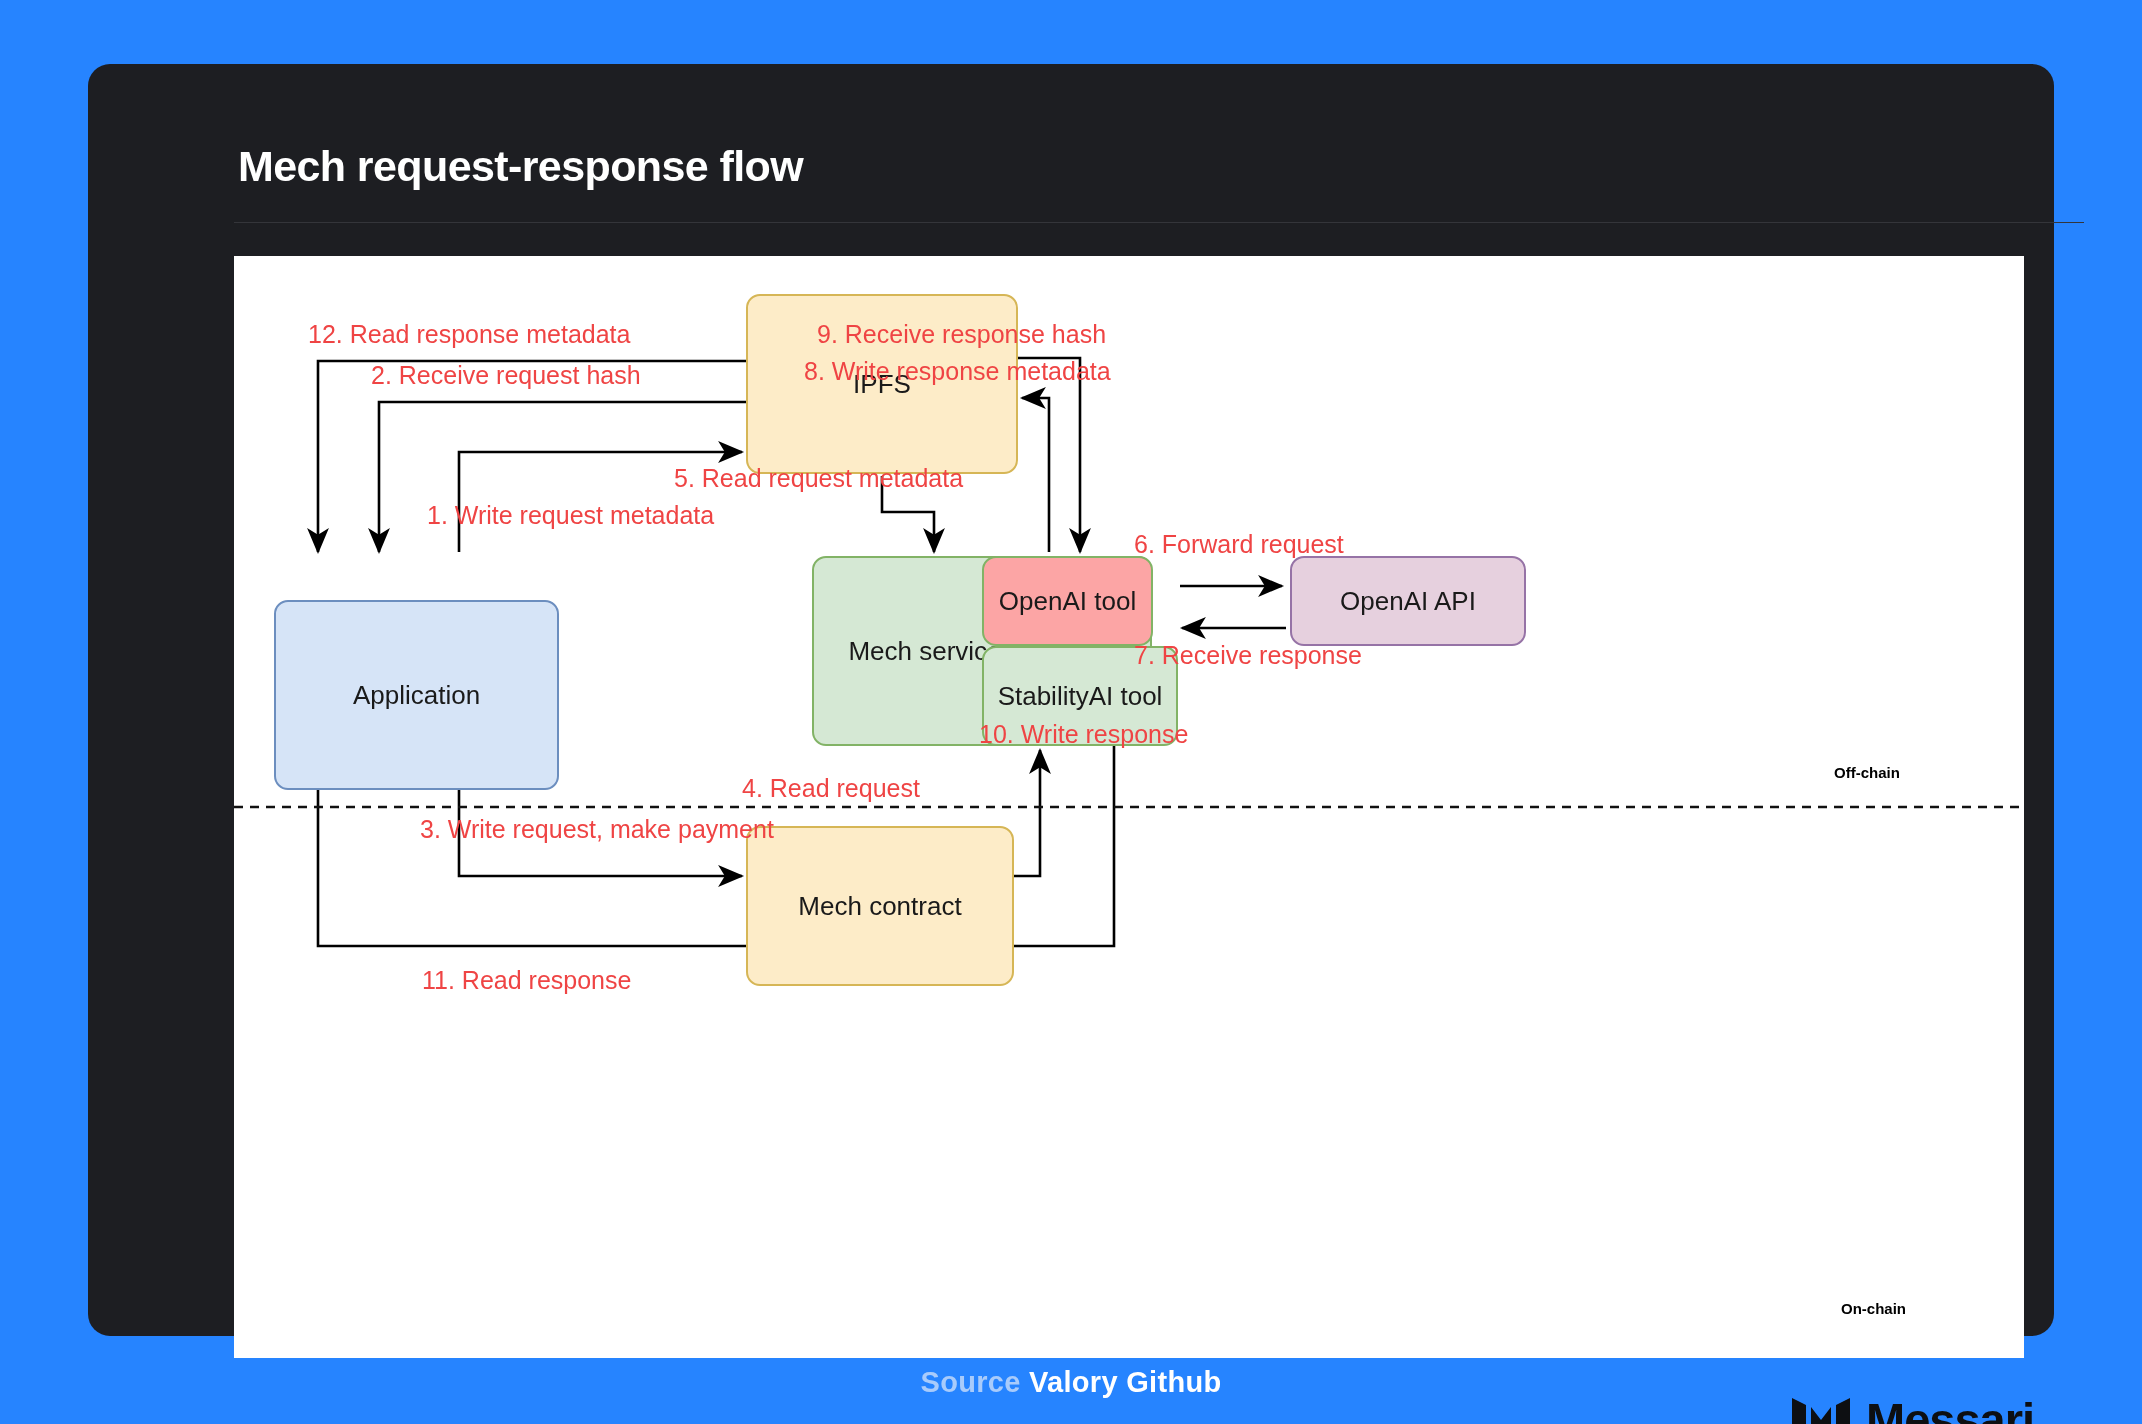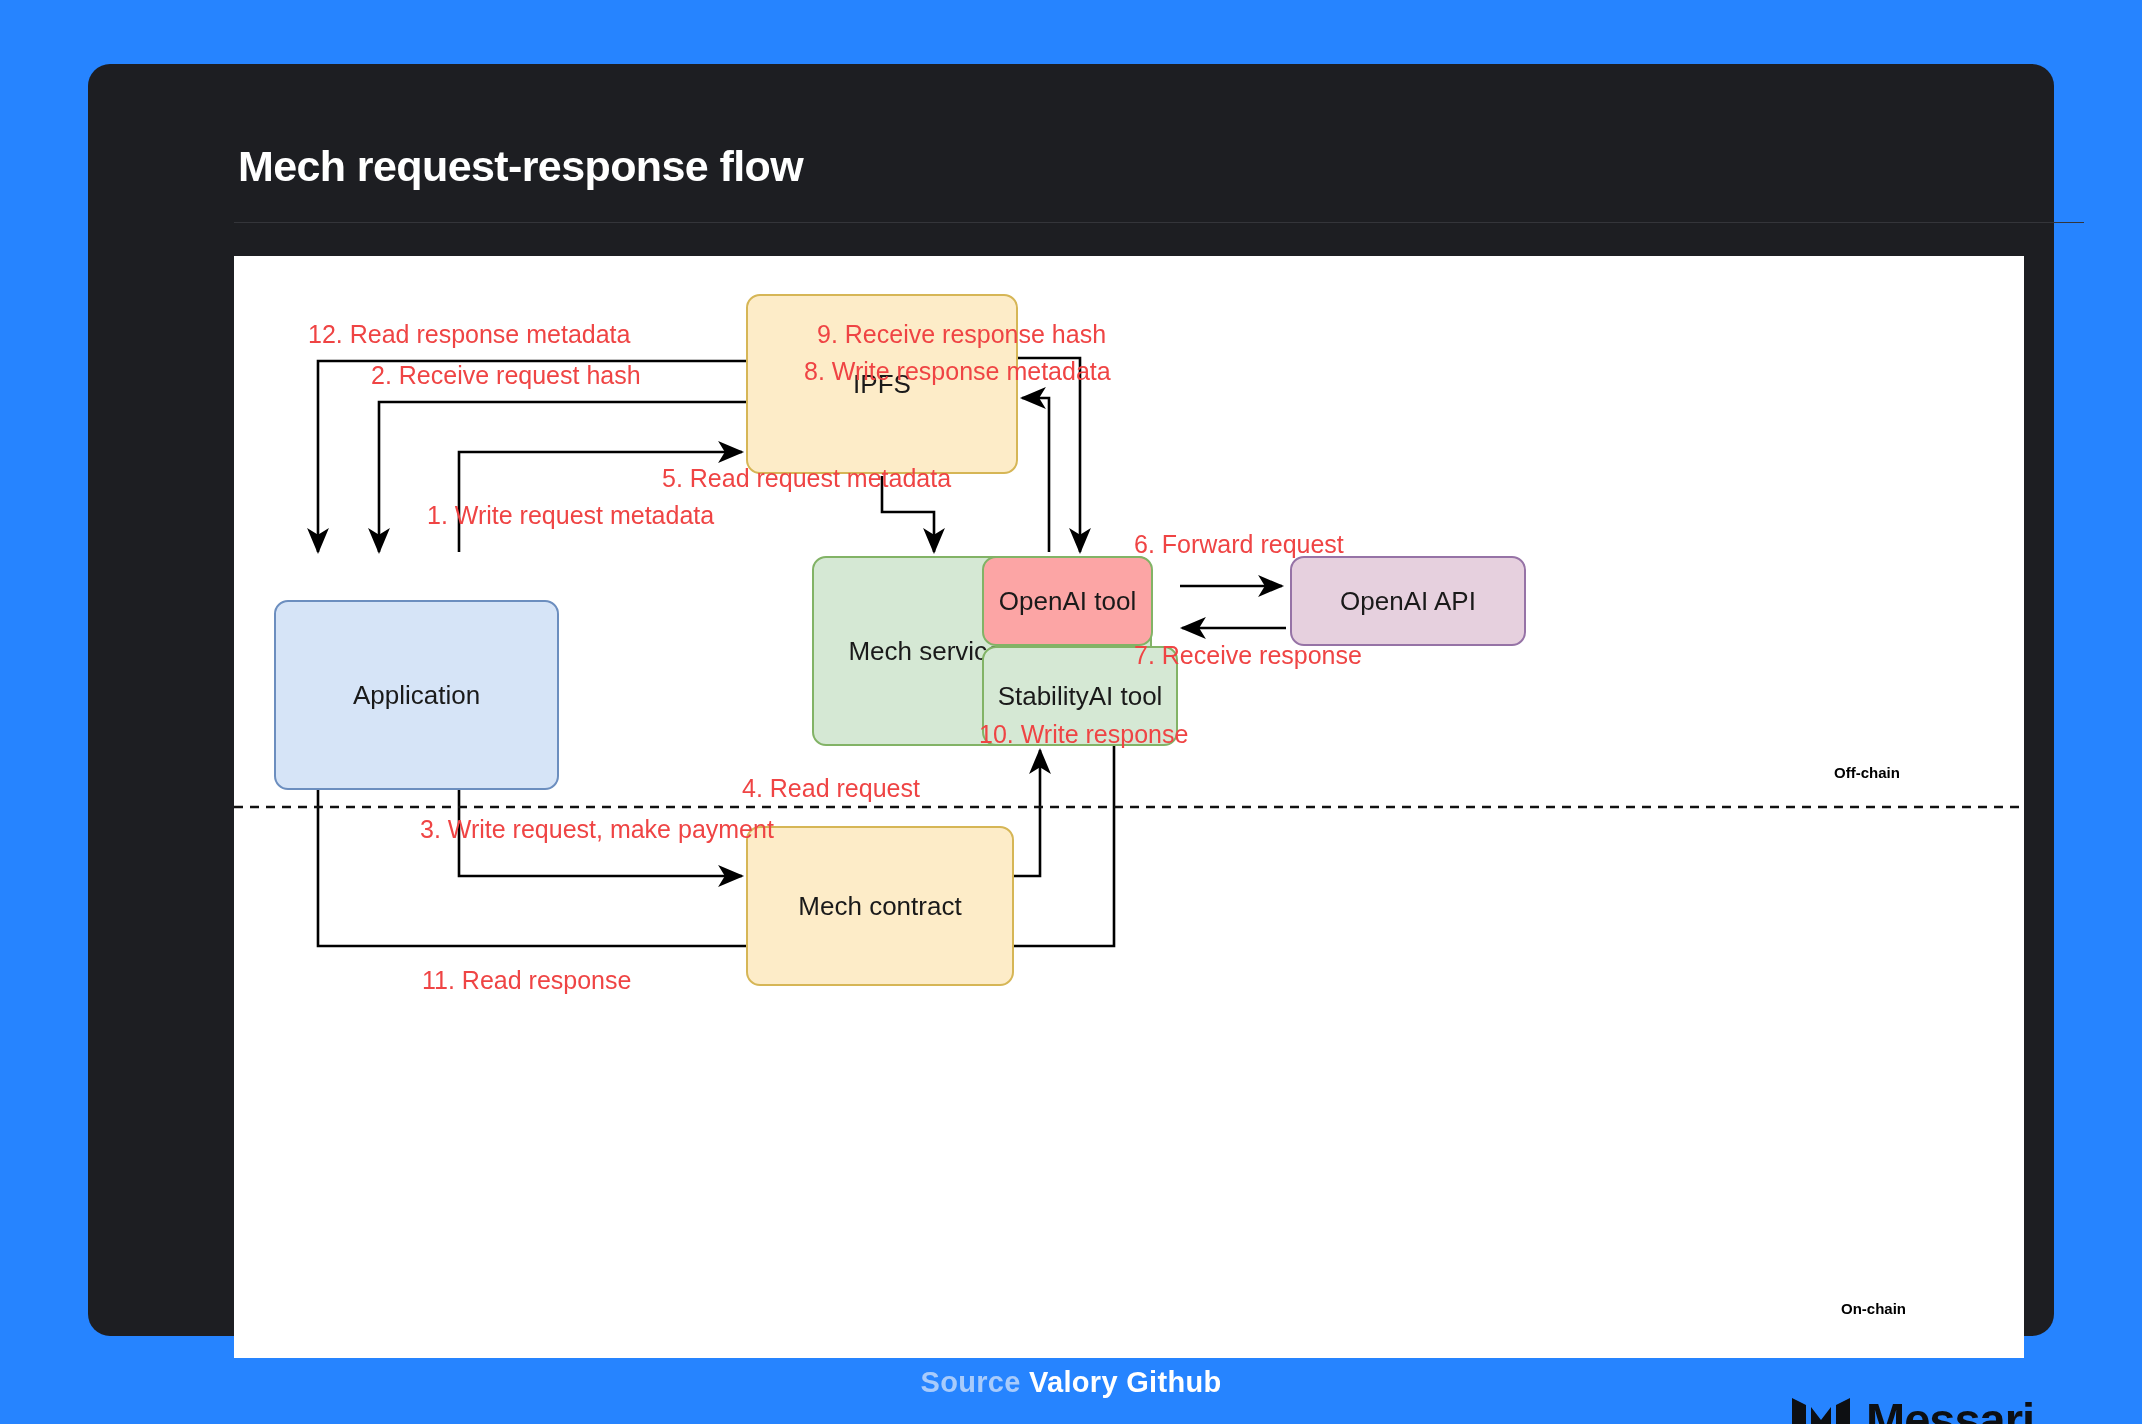--- a/index.html
+++ b/index.html
@@ -158,21 +158,21 @@
         <span>OpenAI API</span>
       </div>
 
       <div class="node n-contract">
         <span>Mech contract</span>
       </div>
 
       <div class="elabel" style="left:74px;top:64px">12. Read response metadata</div>
       <div class="elabel" style="left:137px;top:105px">2. Receive request hash</div>
       <div class="elabel" style="left:193px;top:245px">1. Write request metadata</div>
-      <div class="elabel" style="left:428px;top:208px">5. Read request metadata</div>
+      <div class="elabel" style="left:440px;top:208px">5. Read request metadata</div>
       <div class="elabel" style="left:570px;top:101px">8. Write response metadata</div>
       <div class="elabel" style="left:583px;top:64px">9. Receive response hash</div>
       <div class="elabel" style="left:900px;top:274px">6. Forward request</div>
       <div class="elabel" style="left:900px;top:385px">7. Receive response</div>
       <div class="elabel" style="left:745px;top:464px">10. Write response</div>
       <div class="elabel" style="left:508px;top:518px">4. Read request</div>
       <div class="elabel" style="left:186px;top:559px">3. Write request, make payment</div>
       <div class="elabel" style="left:188px;top:710px">11. Read response</div>
 
       <div class="zlabel" style="left:1600px;top:508px">Off-chain</div>

